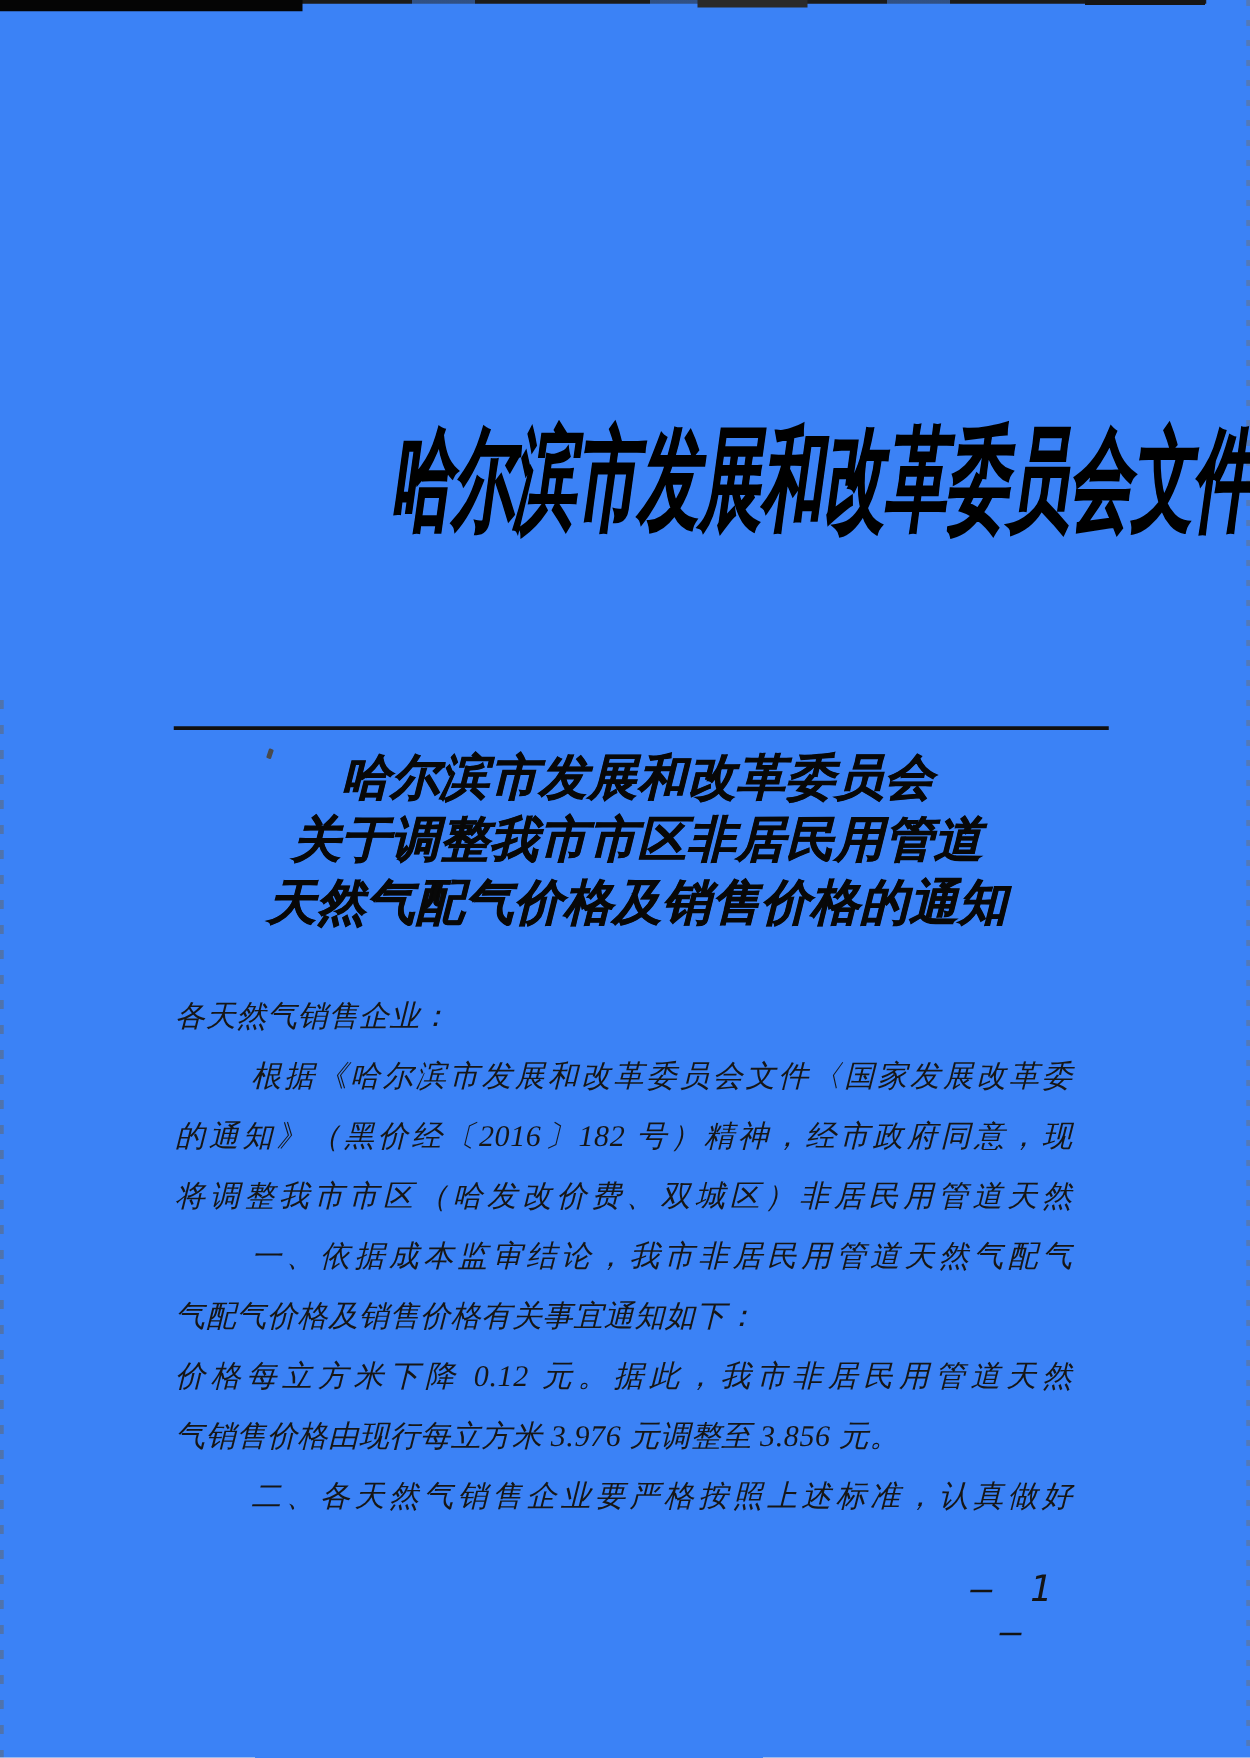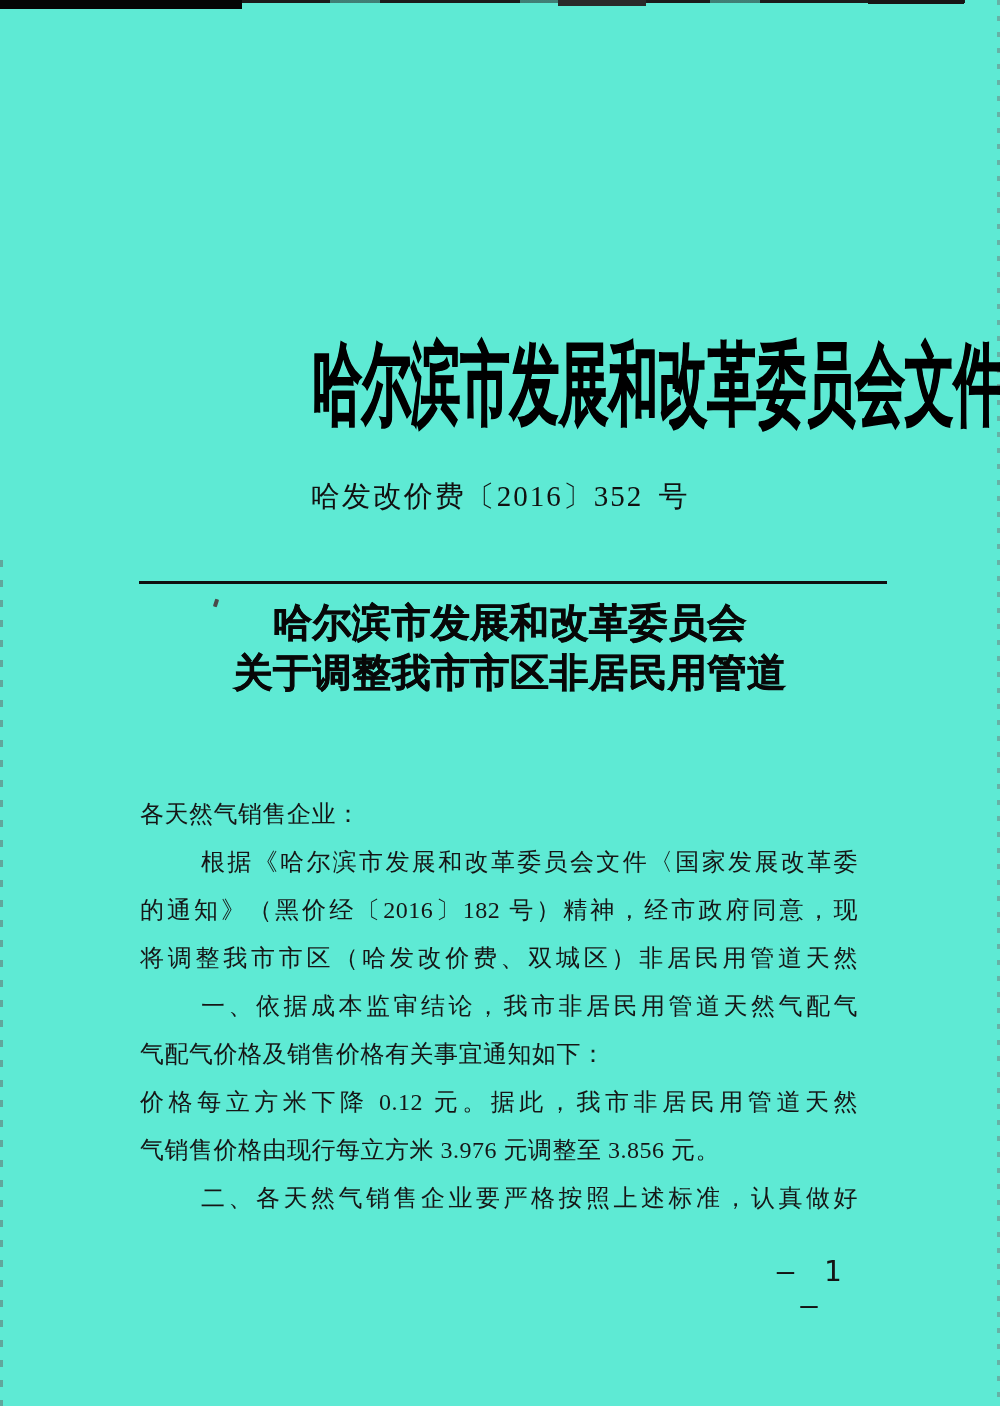--- a/index.html
+++ b/index.html
@@ -1,24 +1,25 @@
 <!DOCTYPE html>
 <html><head>
 <meta charset="utf-8">
 <style>
   html, body { margin: 0; padding: 0; background: #e8e8e8; }
   .page {
     position: relative;
     width: 1000px;
     height: 1406px;
     margin: 0 auto;
-    background: #5eead4;
+    background: #3b82f6;
     overflow: hidden;
     color: #1a1a1a;
     font-family: "Liberation Serif", serif;
+    font-style: italic;
   }
 
   
   .artifact-top-thin {
     position: absolute; top: 0; left: 0;
     width: 965px; height: 3px;
     background: repeating-linear-gradient(90deg,
       #1b1b1b 0 140px, rgba(40,40,40,.55) 140px 190px);
   }
   .artifact-top-thick {
@@ -129,27 +130,27 @@
   <div class="artifact-top-blotch"></div>
   <div class="artifact-top-right"></div>
   <div class="edge-noise-right"></div>
   <div class="edge-noise-left"></div>
   <div class="speck-subject"></div>
 
   <div class="org-title-wrap">
     <span class="org-title">哈尔滨市发展和改革委员会文件</span>
   </div>
 
-  <div class="doc-number">哈发改价费〔2016〕352 号</div>
 
   <div class="divider"></div>
 
   <div class="subject">
     <div class="subject-line">哈尔滨市发展和改革委员会</div>
     <div class="subject-line">关于调整我市市区非居民用管道</div>
+    <div class="subject-line">天然气配气价格及销售价格的通知</div>
   </div>
 
   <div class="body-block">
     <div class="bl">各天然气销售企业：</div>
     <div class="bl indent fill">根据《哈尔滨市发展和改革委员会文件〈国家发展改革委</div>
     <div class="bl fill">的通知》（黑价经〔2016〕182 号）精神，经市政府同意，现</div>
     <div class="bl fill">将调整我市市区（哈发改价费、双城区）非居民用管道天然</div>
     <div class="bl indent fill">一、依据成本监审结论，我市非居民用管道天然气配气</div>
     <div class="bl">气配气价格及销售价格有关事宜通知如下：</div>
     <div class="bl fill">价格每立方米下降 0.12 元。据此，我市非居民用管道天然</div>

